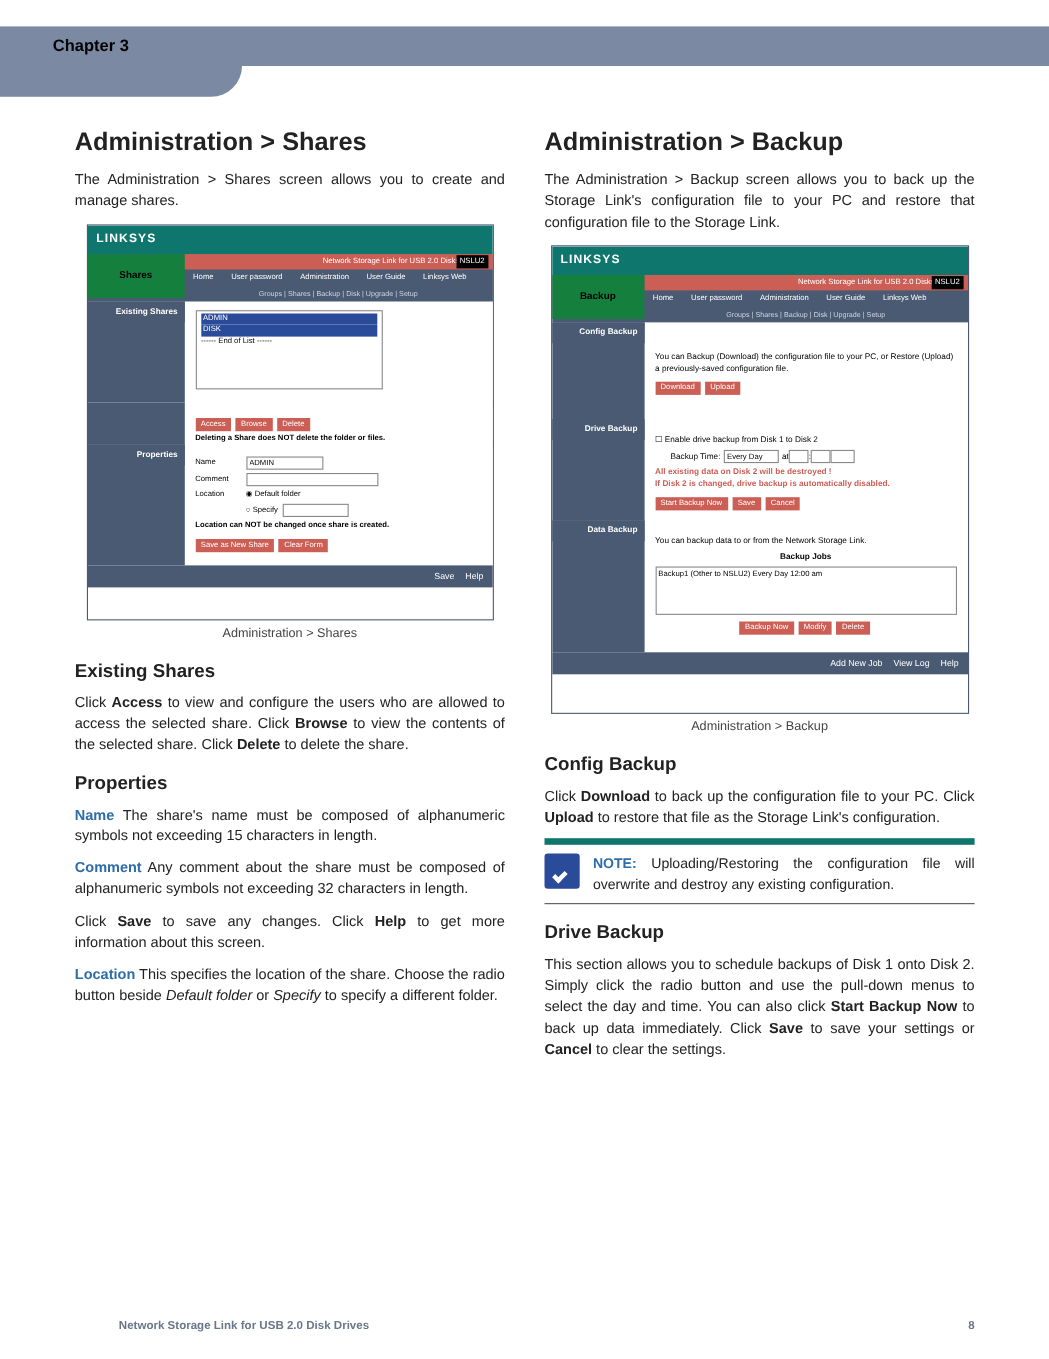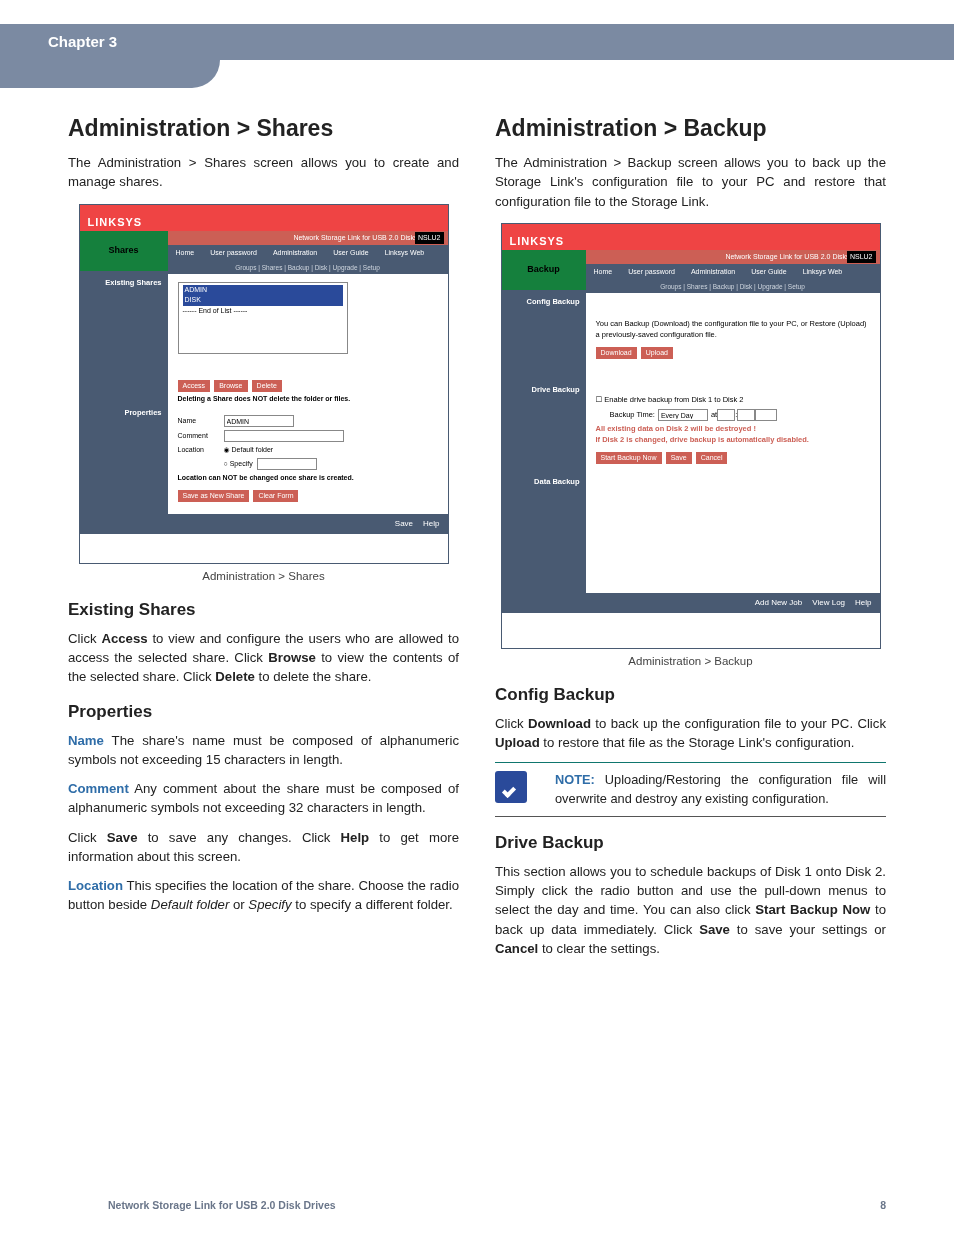--- a/index.html
+++ b/index.html
@@ -18,21 +18,21 @@
     top: 24px; left: 0; right: 0;
     height: 36px;
     background: #7b8aa2;
     border-top-left-radius: 0;
     display: flex;
     align-items: center;
     justify-content: space-between;
     padding: 0 30px 0 48px;
   }
   .header-bar .chapter {
-    color: #ffffff;
+    color: #000000;
     font-weight: 700;
     font-size: 15px;
   }
   .header-bar .title {
     color: #fff;
     font-weight: 800;
     font-size: 30px;
     letter-spacing: -0.5px;
     font-family: "Arial Narrow", Arial, sans-serif;
     font-stretch: condensed;
@@ -92,22 +92,22 @@
   .ss {
     border: 1px solid #495a72;
     background: #fff;
     font-size: 8px;
     color: #fff;
     position: relative;
     overflow: hidden;
   }
   .ss1 { width: 370px; height: 360px; margin: 0 auto; }
   .ss-top {
-    background: #ef4444; height: 26px; position: relative;
-    display:flex; align-items:flex-end; padding-left:8px;
+    background: #0f766e; height: 26px; position: relative;
+    display:flex; align-items:center; padding-left:8px;
   }
   .ss-logo { font-weight:800; font-size:11px; letter-spacing:1px; }
   .ss-topbar2 {
     background:#495a72; display:flex; align-items:stretch;
   }
   .ss-leftcol {
     width: 88px; background:#15803d; color:#000; font-weight:700;
     display:flex; align-items:center; justify-content:center;
     font-size:9px; height:40px;
   }
@@ -134,22 +134,22 @@
   .ss-input { border:1px solid #888; height:12px; background:#fff; color:#000; padding:0 2px; font-size:7px;}
   .ss-footer { background:#495a72; display:flex; justify-content:flex-end; align-items:center; padding:4px 8px; gap:10px; font-size:8px;}
 
   
   .ss2 { width: 380px; height: 426px; margin: 0 auto;}
   .ss2 .ss-side{ width:84px;}
   .ss2 .ss-leftcol{ width:84px;}
 
   
   .notebox {
-    display:flex; gap:28px; margin:10px 0 10px 0;
-    border-top:1px solid #0f766e; border-bottom:1px solid #555;
+    display:flex; gap:12px; margin:10px 0 10px 0;
+    border-top:6px solid #0f766e; border-bottom:1px solid #555;
     padding:8px 0;
     break-inside: avoid;
   }
   .notebox .icon {
     width:32px; height:32px; background:#2a4a9a; border-radius:3px;
     position:relative; flex:0 0 auto;
   }
   .notebox .icon::after{
     content:""; position:absolute; left:8px; top:16px;
     width:8px; height:4px; border-left:4px solid #fff; border-bottom:4px solid #fff;
@@ -313,20 +313,30 @@
             <span class="ss-btn">Start Backup Now</span>
             <span class="ss-btn">Save</span>
             <span class="ss-btn">Cancel</span>
           </div>
         </div>
       </div>
       <div class="ss-body" style="height:120px;">
         <div class="ss-side">
             <div class="ss-side-lbl">Data Backup</div>
           </div>
+        <div class="ss-main">
+          <div style="margin-top:6px;">You can backup data to or from the Network Storage Link.</div>
+          <div style="text-align:center; font-weight:700; margin:3px 0;">Backup Jobs</div>
+          <div style="border:1px solid #888; height:44px; padding:2px; font-size:7px;"><span>Backup1 (Other to NSLU2) Every Day 12:00 am</span></div>
+          <div class="ss-btnrow" style="text-align:center;">
+            <span class="ss-btn">Backup Now</span>
+            <span class="ss-btn">Modify</span>
+            <span class="ss-btn">Delete</span>
+          </div>
+        </div>
       </div>
       <div class="ss-footer">
         <span>Add New Job</span>
         <span>View Log</span>
         <span>Help</span>
       </div>
     </div>
     <div class="figcap">Administration &gt; Backup</div>
   </div>
 

